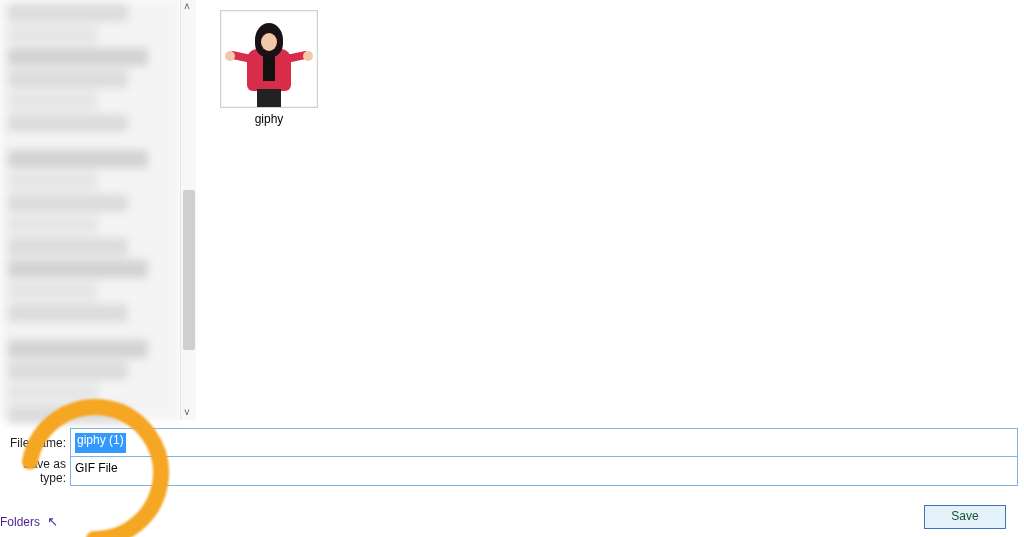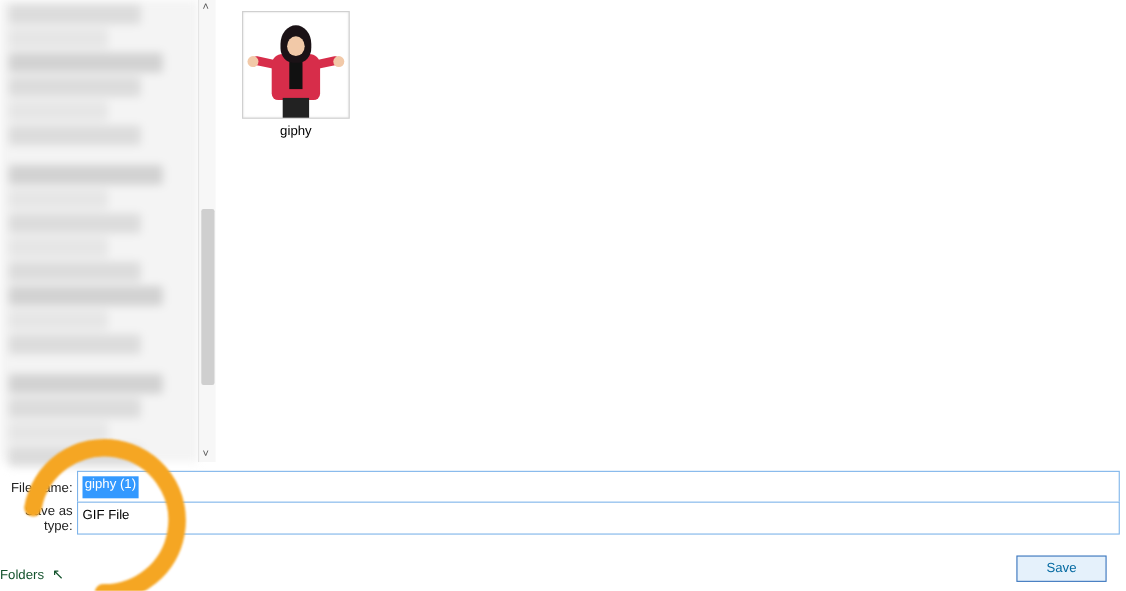--- a/index.html
+++ b/index.html
@@ -58,25 +58,25 @@
   .row{position:absolute;left:0;right:0;height:22px;display:flex;align-items:center;}
   .row.name{top:432px;}
   .row.type{top:460px;}
   .lbl{width:66px;text-align:right;padding-right:4px;color:#222;}
   .field{flex:1;margin-right:6px;border:1px solid #7eb4ea;height:20px;
     background:#fff;display:flex;padding:4px 4px;}
   .field.sel span{background:#3399ff;color:#fff;padding:0 2px;}
   .field.type{border-color:#7eb4ea;}
 
   
-  .folders{position:absolute;left:0;bottom:8px;font-size:12px;color:#14532d;}
+  .folders{position:absolute;left:0;bottom:8px;font-size:12px;color:#4c1d95;}
   .cursor{display:inline-block;margin-left:4px;font-size:13px;}
   .save{position:absolute;right:18px;bottom:8px;width:80px;height:22px;
     border:1px solid #3a75bd;background:#e5f1fb;text-align:center;
-    line-height:20px;font-size:12px;color:#0369a1;}
+    line-height:20px;font-size:12px;color:#14532d;}
 
   
   .ring{position:absolute;left:10px;top:388px;width:170px;height:170px;
     pointer-events:none;filter:blur(1px);}
 </style>
 </head>
 <body>
 
 <div class="window">
 

